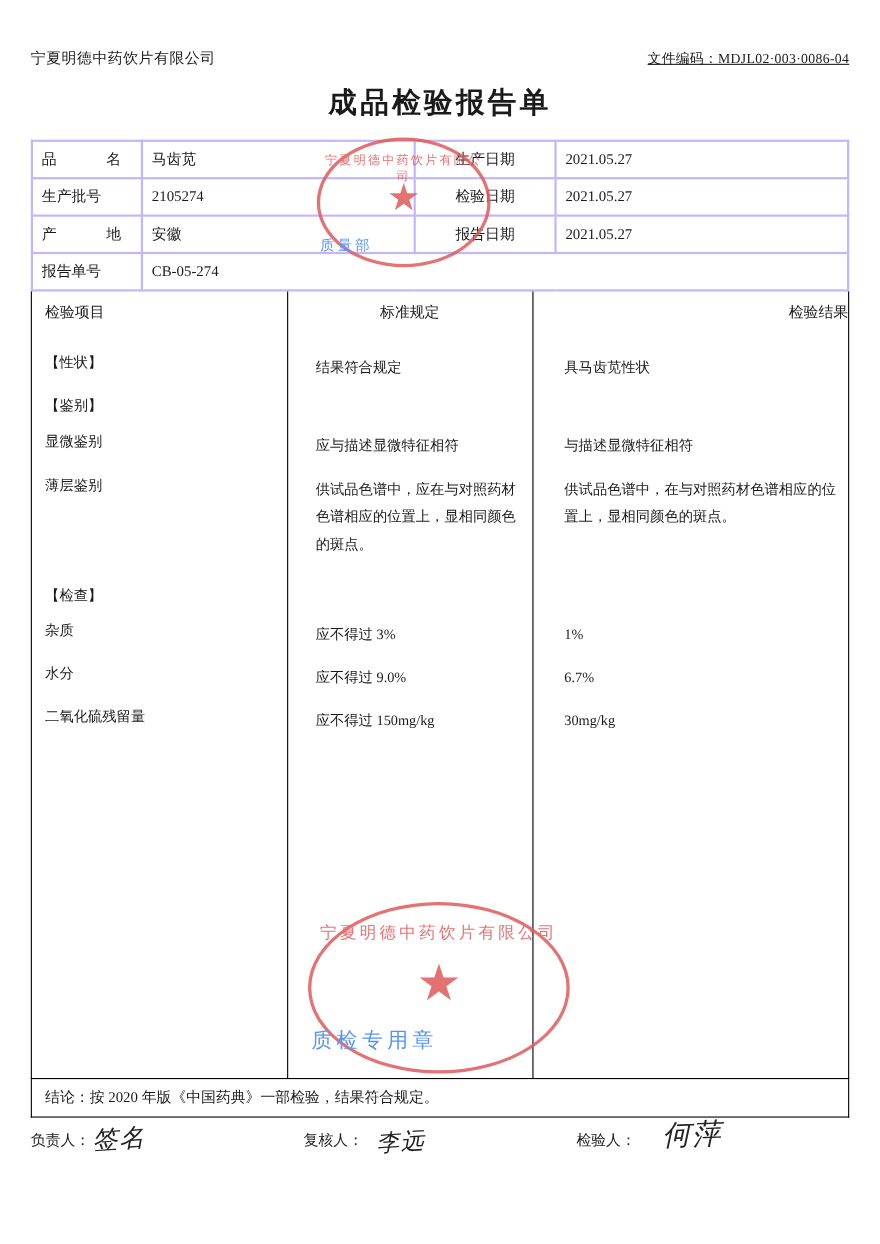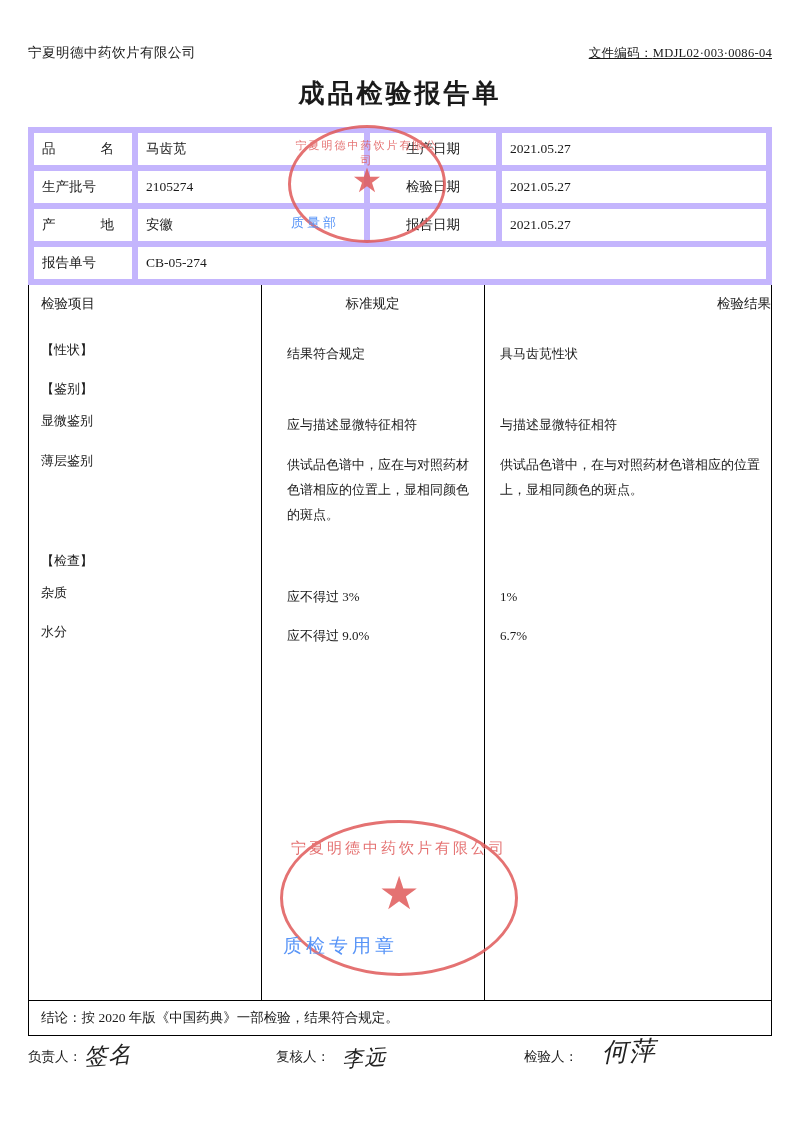--- a/index.html
+++ b/index.html
@@ -43,21 +43,21 @@
     font-weight: bold;
     letter-spacing: 3px;
     margin: 4px 0 16px 0;
   }
   table.main {
     width: 744px;
     border-collapse: collapse;
     table-layout: fixed;
   }
   table.main td {
-    border: 6px solid #c4b5fd;
+    border: 2px solid #c4b5fd;
     font-size: 13.5px;
     padding: 6px 8px;
     vertical-align: middle;
     height: 20px;
   }
   .lbl {
     width: 82px;
     text-align: left;
     letter-spacing: 6px;
     padding-left: 12px;
@@ -112,21 +112,21 @@
     margin-top: 28px;
     font-size: 13px;
   }
   .row {
     display: flex;
     align-items: flex-start;
     margin-bottom: 14px;
   }
   .row .c1 { width: 232px; box-sizing: border-box; padding-left: 12px; }
   .row .c2 { width: 223px; box-sizing: border-box; padding-left: 26px; padding-right: 10px; line-height: 1.95; }
-  .row .c3 { width: 287px; box-sizing: border-box; padding-left: 16px; padding-right: 10px; line-height: 1.95; }
+  .row .c3 { width: 287px; box-sizing: border-box; padding-left: 29px; padding-right: 10px; line-height: 1.95; }
   .gap { height: 10px; }
   .conclusion {
     width: 744px;
     border: 1px solid #000;
     border-top: none;
     box-sizing: border-box;
     font-size: 13.5px;
     padding: 8px 12px;
   }
   .signers {
@@ -294,20 +294,25 @@
       <div class="row">
         <div class="c1">杂质</div>
         <div class="c2">应不得过 3%</div>
         <div class="c3">1%</div>
       </div>
       <div class="row">
         <div class="c1">水分</div>
         <div class="c2">应不得过 9.0%</div>
         <div class="c3">6.7%</div>
       </div>
+      <div class="row">
+        <div class="c1">二氧化硫残留量</div>
+        <div class="c2">应不得过 150mg/kg</div>
+        <div class="c3">30mg/kg</div>
+      </div>
     </div>
   </div>
 
   <div class="conclusion">结论：按 2020 年版《中国药典》一部检验，结果符合规定。</div>
 
   <div class="signers">
     <div class="s">
       <span class="lab">负责人：</span>
       <span class="sig a">签名</span>
     </div>

